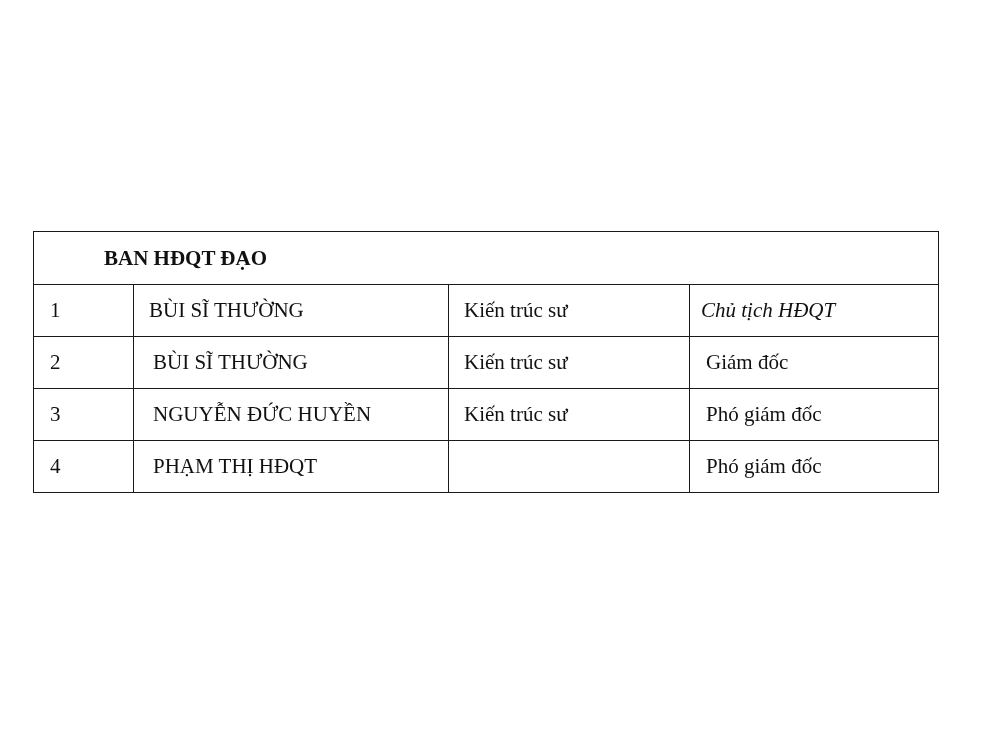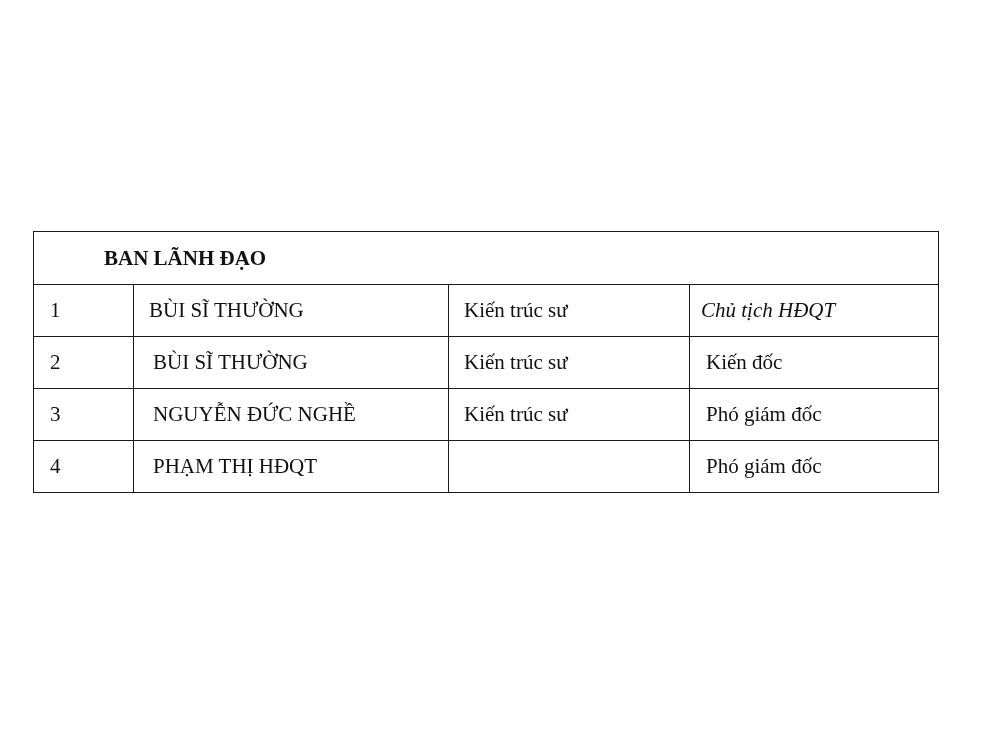--- a/index.html
+++ b/index.html
@@ -51,37 +51,37 @@
 
 <table class="doc-table">
   <colgroup>
     <col style="width:100px">
     <col style="width:315px">
     <col style="width:241px">
     <col style="width:249px">
   </colgroup>
   <tbody>
     <tr class="title-row">
-      <td colspan="4" class="title-cell">BAN LÃNH ĐẠO</td>
+      <td colspan="4" class="title-cell">BAN HĐQT ĐẠO</td>
     </tr>
     <tr>
       <td class="c-stt">1</td>
       <td class="c-name">BÙI SĨ THƯỜNG</td>
       <td class="c-job">Kiến trúc sư</td>
       <td class="c-pos first">Chủ tịch HĐQT</td>
     </tr>
     <tr>
       <td class="c-stt">2</td>
       <td class="c-name shift">BÙI SĨ THƯỜNG</td>
       <td class="c-job">Kiến trúc sư</td>
-      <td class="c-pos">Kiến đốc</td>
+      <td class="c-pos">Giám đốc</td>
     </tr>
     <tr>
       <td class="c-stt">3</td>
-      <td class="c-name shift">NGUYỄN ĐỨC NGHỀ</td>
+      <td class="c-name shift">NGUYỄN ĐỨC HUYỀN</td>
       <td class="c-job">Kiến trúc sư</td>
       <td class="c-pos">Phó giám đốc</td>
     </tr>
     <tr>
       <td class="c-stt">4</td>
       <td class="c-name shift">PHẠM THỊ HĐQT</td>
       <td class="c-job"></td>
       <td class="c-pos">Phó giám đốc</td>
     </tr>
   </tbody>

